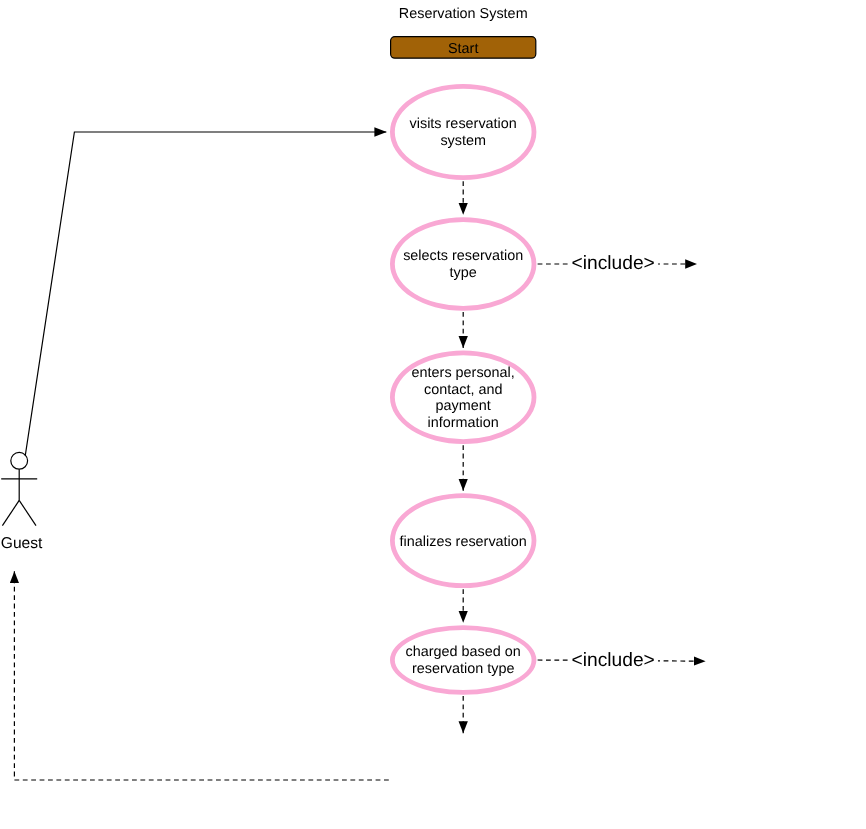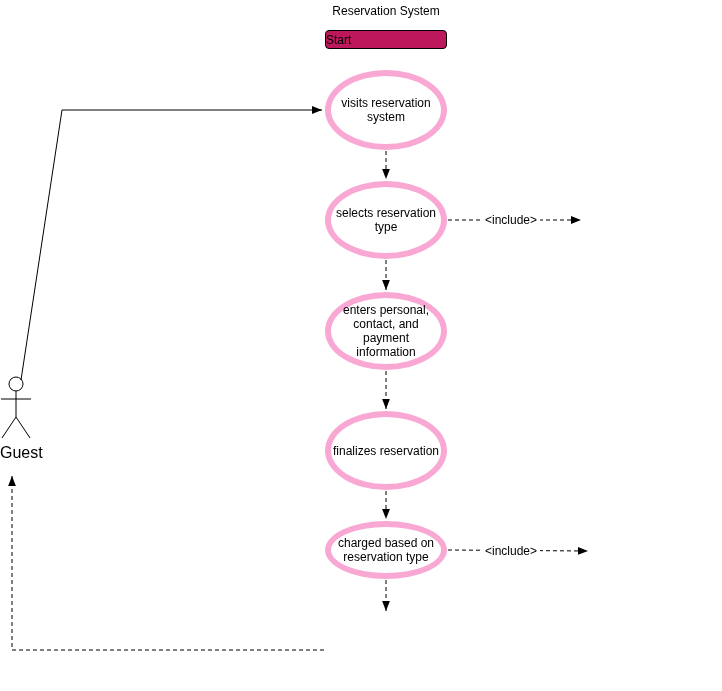--- a/index.html
+++ b/index.html
@@ -6,43 +6,43 @@
   .canvas {
     position:relative; width:722px; height:691px; background:#ffffff;
     font-family:"Liberation Sans", sans-serif; color:#000000; overflow:hidden;padding-left:28px;
   }
   .wires { position:absolute; left:0; top:0; }
   .wires line, .wires polyline, .wires circle { stroke:#000000; stroke-width:1; fill:none; }
   .dash { stroke-dasharray:4 3; }
   .arr  { marker-end:url(#arrowhead); }
   .node {
     position:absolute; box-sizing:border-box;
-    border:6px solid #f9a8d4; border-radius:50%; background:#ffffff;
+    border:4px solid #f9a8d4; border-radius:50%; background:#ffffff;
     display:flex; align-items:center; justify-content:center;
     font-size:12px; line-height:14px; text-align:center;
   }
   .node span { white-space:pre-line; width:max-content; max-width:none; }
   .title {
     position:absolute; left:386px; top:4px; transform:translateX(-50%);
     font-size:12px; line-height:14px; white-space:nowrap;
   }
   .start-node {
     position:absolute; left:325px; top:30px; width:122px; height:19px;
-    box-sizing:border-box; border:1px solid #000000; border-radius:4px; background:#be185d;
-    display:flex; align-items:center; justify-content:flex-start;
+    box-sizing:border-box; border:1px solid #000000; border-radius:4px; background:#a16207;
+    display:flex; align-items:center; justify-content:center;
     font-size:12px; line-height:14px;
   }
   .include-label {
     position:absolute; transform:translate(-50%,-50%);
     background:#ffffff; padding:0 3px;
-    font-size:12px; line-height:14px; white-space:nowrap;
+    font-size:16px; line-height:14px; white-space:nowrap;
   }
   .actor-label {
     position:absolute; left:0px; top:446px; width:36px;
-    font-size:16px; line-height:14px; text-align:center; white-space:nowrap;
+    font-size:13px; line-height:14px; text-align:center; white-space:nowrap;
   }
 </style>
 </head>
 <body>
 
 <div class="canvas">
 
   <svg class="wires" width="722" height="691">
     <defs>
       <marker id="arrowhead" markerUnits="userSpaceOnUse" markerWidth="10" markerHeight="8" viewBox="0 0 9 7" refX="9" refY="3.5" orient="auto">

